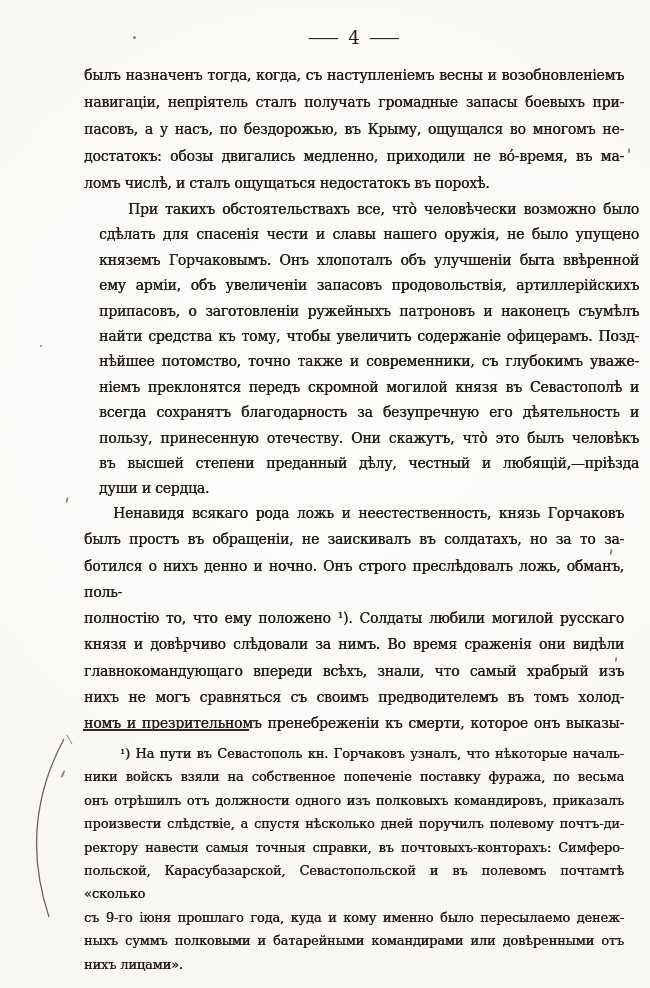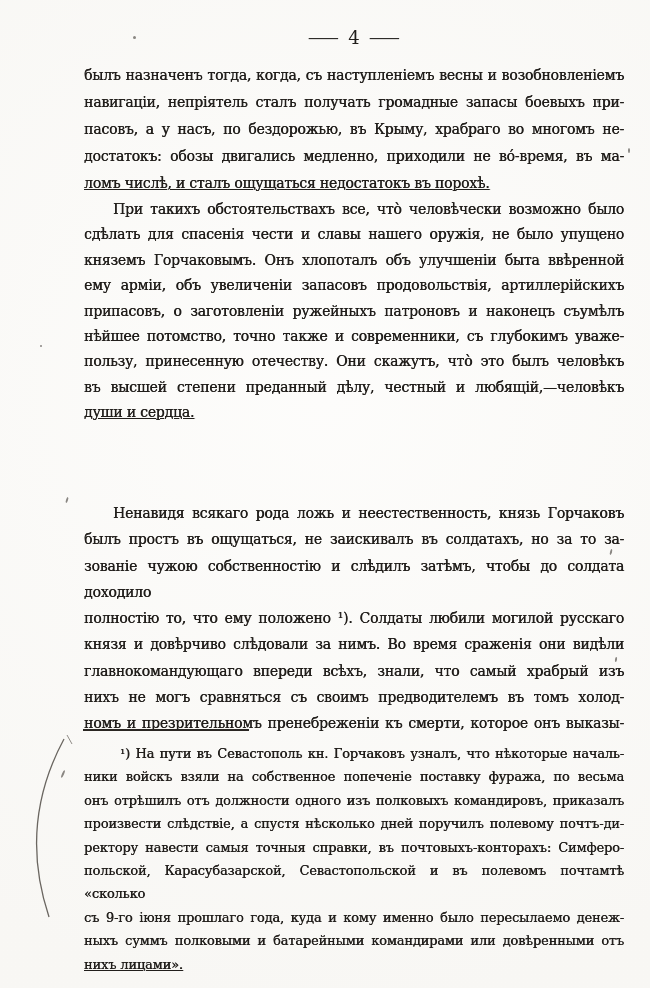--- a/index.html
+++ b/index.html
@@ -30,25 +30,25 @@
   .hdash.left  { margin-right: 16px; }
   .hdash.right { margin-left: 16px; }
   .pagenum { font-size: 18px; }
 
   .para, .footnote {
     position: absolute; left: 84px; width: 540px;
     text-shadow: 0.35px 0 0 currentColor;
   }
   .para { font-size: 14px; letter-spacing: -0.2px; }
   #par1 { top: 62px; }  #par1 .tline { line-height: 27px; }
-  #par2 { top: 197px; } #par2 .tline { line-height: 25.4px; }
+  #par2 { top: 197px; margin-left: 15px; } #par2 .tline { line-height: 25.4px; }
   #par3 { top: 500px; } #par3 .tline { line-height: 26.3px; }
 
   .tline { text-align: justify; text-align-last: justify; }
-  .tline.endline { text-align-last: left; text-decoration: underline; }
+  .tline.endline { text-align-last: left; }
   .para .tline.indent { text-indent: 29px; }
 
   .fn-rule {
     position: absolute; left: 83px; top: 729px;
     width: 166px; height: 1.6px;
     background: #2a2622;
   }
   .footnote { top: 742px; font-size: 12.9px; letter-spacing: -0.1px; }
   .footnote .tline { line-height: 23.4px; }
   .footnote .tline.indent { text-indent: 36px; }
@@ -73,39 +73,42 @@
 
 <div class="page">
 
   <div class="page-header">
     <span class="hdash left">—</span><span class="pagenum">4</span><span class="hdash right">—</span>
   </div>
 
   <div id="par1" class="para">
       <div class="tline">былъ назначенъ тогда, когда, съ наступленіемъ весны и возобновленіемъ</div>
       <div class="tline">навигаціи, непріятель сталъ получать громадные запасы боевыхъ при-</div>
-      <div class="tline">пасовъ, а у насъ, по бездорожью, въ Крыму, храбраго во многомъ не-</div>
+      <div class="tline">пасовъ, а у насъ, по бездорожью, въ Крыму, ощущался во многомъ не-</div>
       <div class="tline">достатокъ: обозы двигались медленно, приходили не во́-время, въ ма-</div>
       <div class="tline endline">ломъ числѣ, и сталъ ощущаться недостатокъ въ порохѣ.</div>
     </div>
   <div id="par2" class="para">
       <div class="tline indent">При такихъ обстоятельствахъ все, что̀ человѣчески возможно было</div>
       <div class="tline">сдѣлать для спасенія чести и славы нашего оружія, не было упущено</div>
       <div class="tline">княземъ Горчаковымъ. Онъ хлопоталъ объ улучшеніи быта ввѣренной</div>
       <div class="tline">ему арміи, объ увеличеніи запасовъ продовольствія, артиллерійскихъ</div>
       <div class="tline">припасовъ, о заготовленіи ружейныхъ патроновъ и наконецъ съумѣлъ</div>
+      <div class="tline">найти средства къ тому, чтобы увеличить содержаніе офицерамъ. Позд-</div>
       <div class="tline">нѣйшее потомство, точно также и современники, съ глубокимъ уваже-</div>
+      <div class="tline">ніемъ преклонятся передъ скромной могилой князя въ Севастополѣ и</div>
+      <div class="tline">всегда сохранятъ благодарность за безупречную его дѣятельность и</div>
       <div class="tline">пользу, принесенную отечеству. Они скажутъ, что̀ это былъ человѣкъ</div>
-      <div class="tline">въ высшей степени преданный дѣлу, честный и любящій,—человѣкъ</div>
+      <div class="tline">въ высшей степени преданный дѣлу, честный и любящій,—пріѣзда</div>
       <div class="tline endline">души и сердца.</div>
     </div>
   <div id="par3" class="para">
       <div class="tline indent">Ненавидя всякаго рода ложь и неестественность, князь Горчаковъ</div>
-      <div class="tline">былъ простъ въ ощущаться, не заискивалъ въ солдатахъ, но за то за-</div>
-      <div class="tline">зованіе чужою собственностію и слѣдилъ затѣмъ, чтобы до солдата доходило</div>
+      <div class="tline">былъ простъ въ обращеніи, не заискивалъ въ солдатахъ, но за то за-</div>
+      <div class="tline">ботился о нихъ денно и ночно. Онъ строго преслѣдовалъ ложь, обманъ, поль-</div>
       <div class="tline">полностію то, что ему положено ¹). Солдаты любили могилой русскаго</div>
       <div class="tline">князя и довѣрчиво слѣдовали за нимъ. Во время сраженія они видѣли</div>
       <div class="tline">главнокомандующаго впереди всѣхъ, знали, что самый храбрый изъ</div>
       <div class="tline">нихъ не могъ сравняться съ своимъ предводителемъ въ томъ холод-</div>
       <div class="tline">номъ и презрительномъ пренебреженіи къ смерти, которое онъ выказы-</div>
     </div>
 
   <div class="fn-rule"></div>
 
   <div class="footnote">

